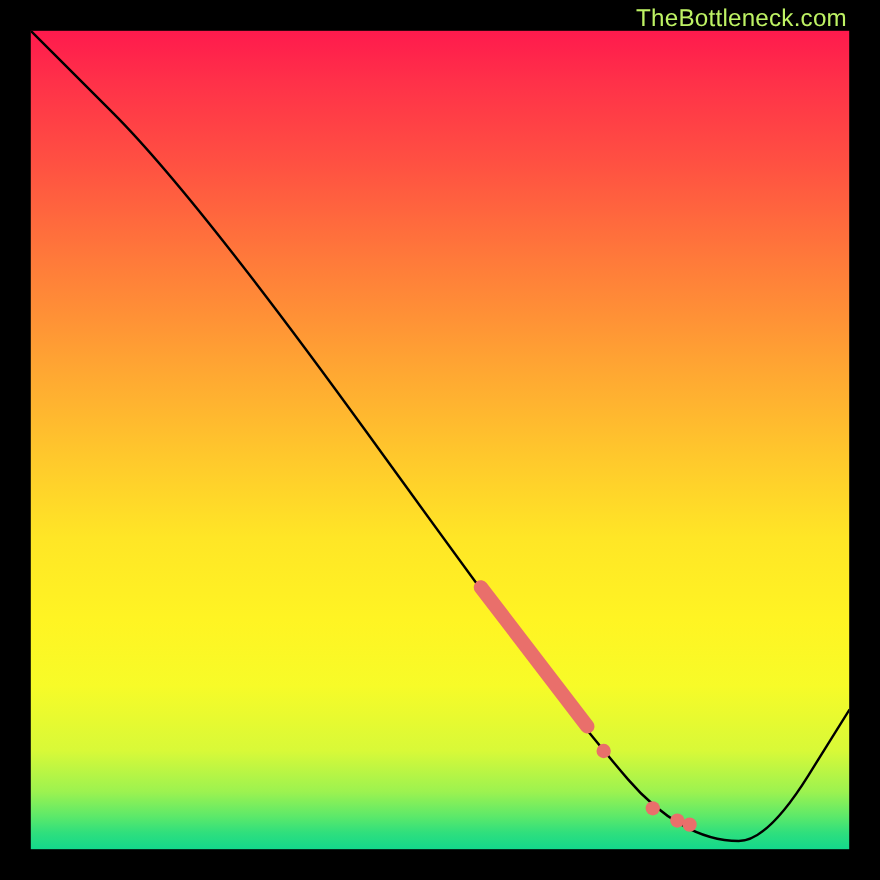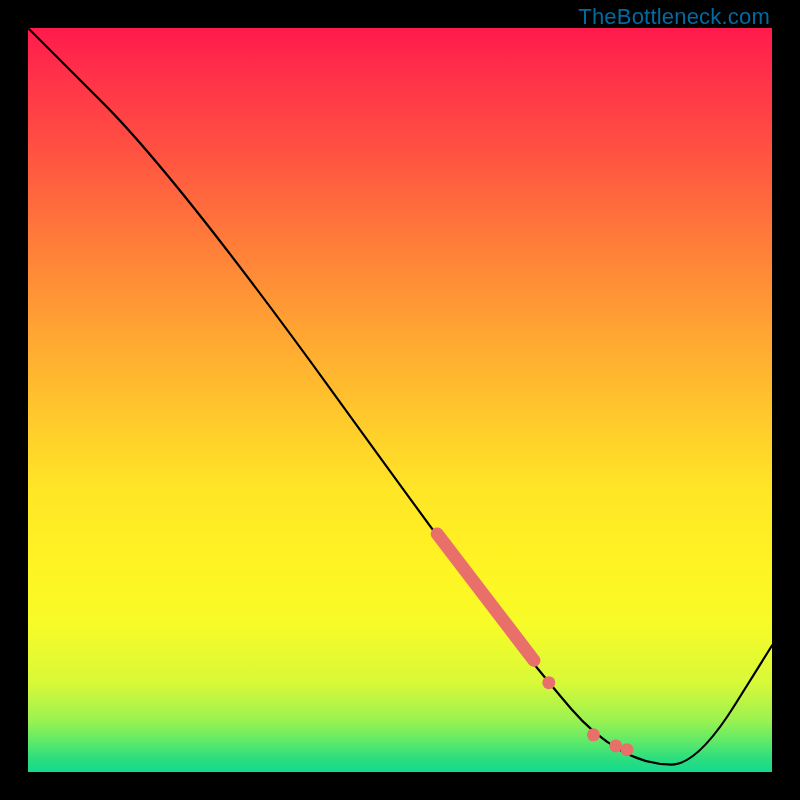--- a/index.html
+++ b/index.html
@@ -39,21 +39,21 @@
       #9cf250 93%,
       #5ce96a 96%,
       #2fdf7d 98%,
       #13d98c 100%
     );
   }
   .attribution {
     position: absolute;
     top: 4px;
     right: 30px;
-    color: #0369a1;
+    color: #bef264;
     font-size: 22px;
     font-weight: 500;
     letter-spacing: 0.2px;
   }
   svg.overlay {
     position: absolute;
     left: 0;
     top: 0;
     width: 744px;
     height: 744px;

